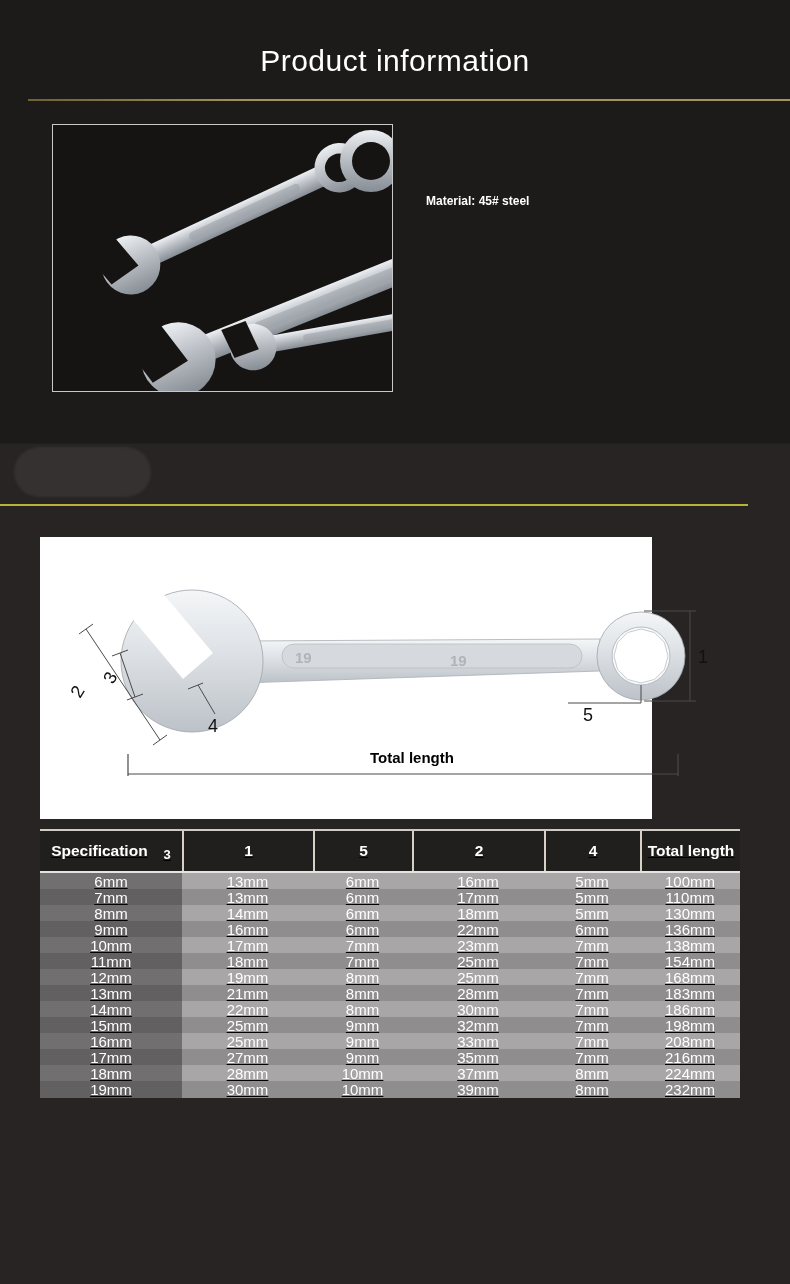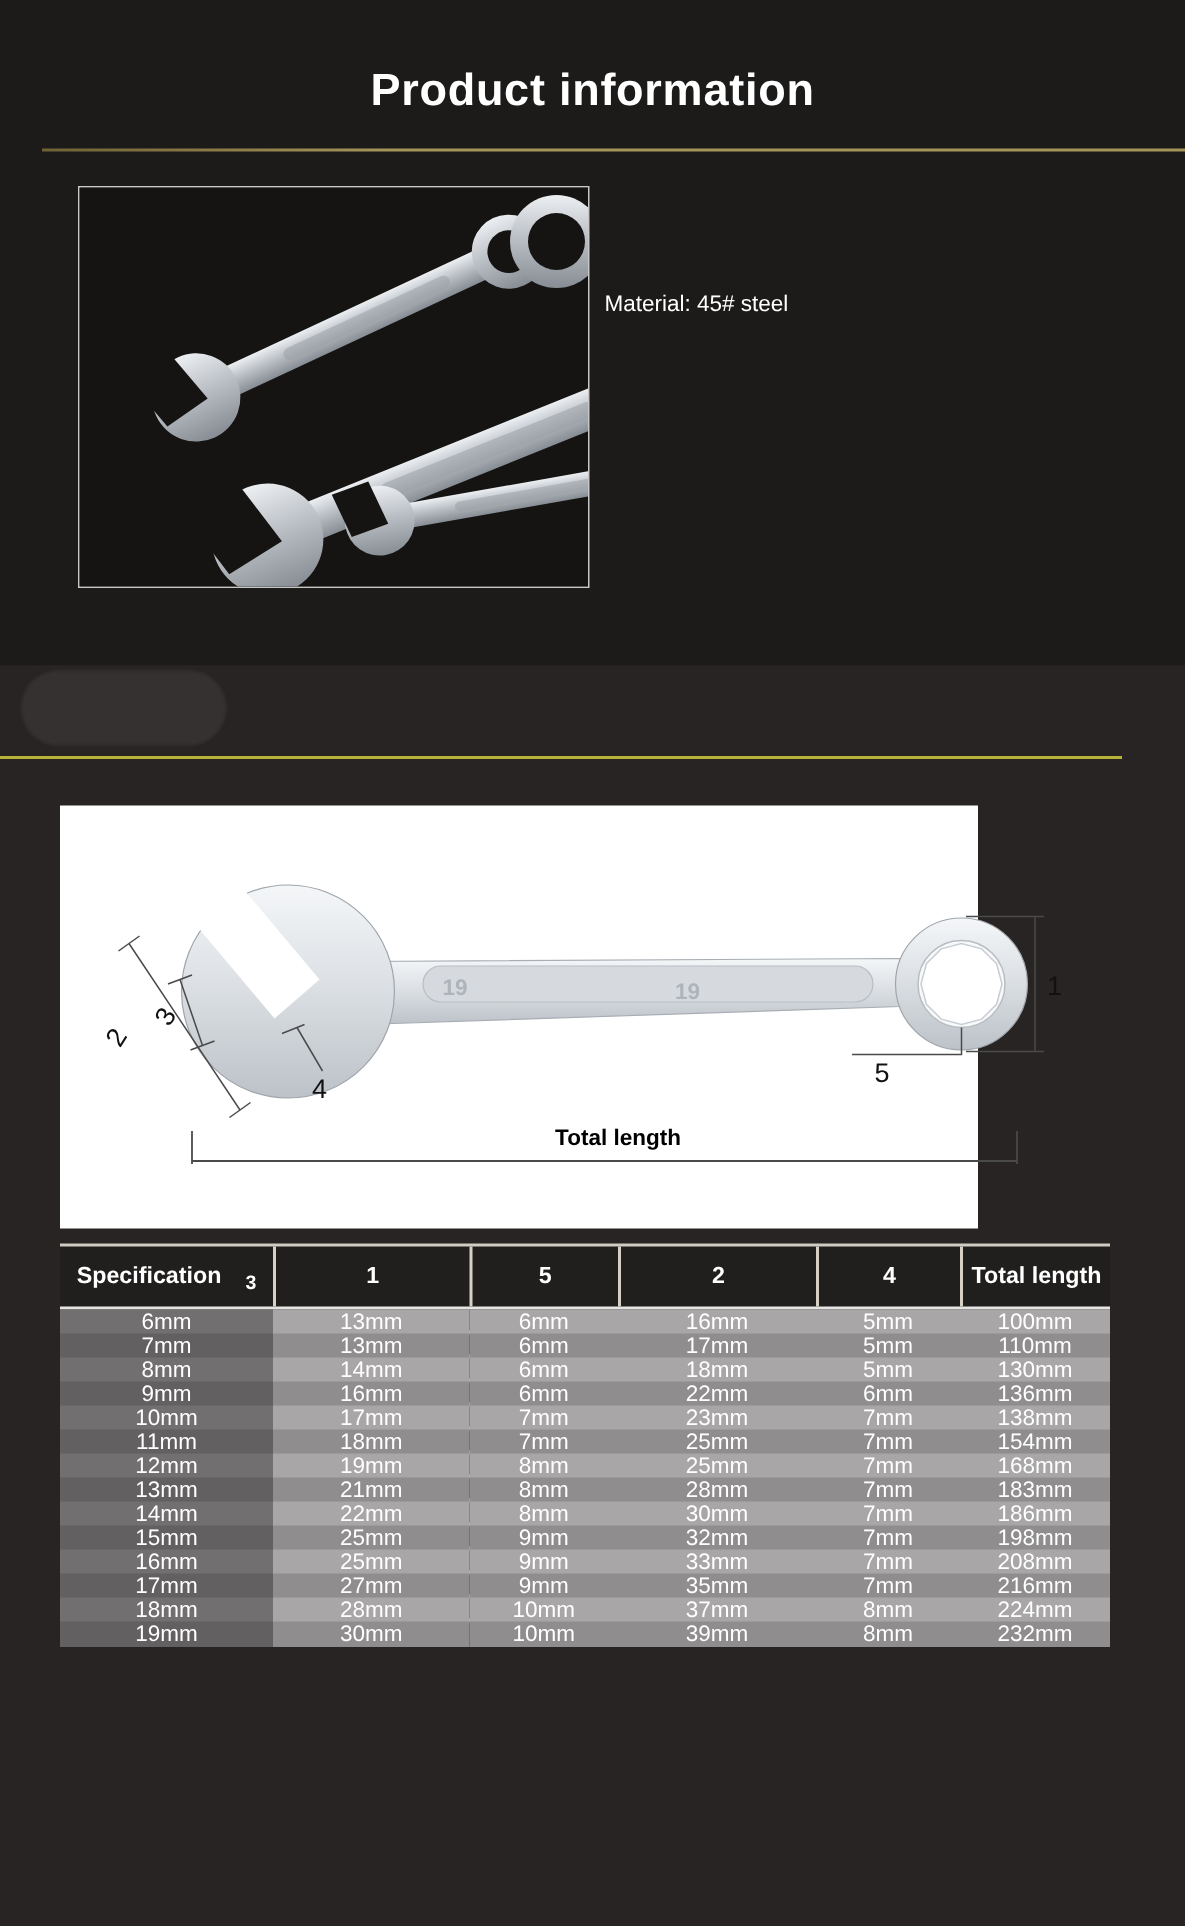--- a/index.html
+++ b/index.html
@@ -3,44 +3,44 @@
 <meta charset="utf-8">
 <style>
   html,body{margin:0;padding:0;background:#111;}
   .page{
     position:relative;width:790px;height:1284px;overflow:hidden;
     font-family:"Liberation Sans",sans-serif;
     background:linear-gradient(180deg,#1d1b1a 0,#1d1b1a 443px,#272423 444px,#272423 100%);
   }
   .page-title{
     position:absolute;left:0;top:44px;width:790px;text-align:center;
-    color:#fff;font-size:30px;font-weight:bold;letter-spacing:.5px;
+    color:#fff;font-size:30px;font-weight:normal;letter-spacing:.5px;
   }
   .gold-line-top{
     position:absolute;left:28px;top:99px;width:762px;height:2px;
     background:linear-gradient(90deg,#6f6134,#a5945a 30%,#a5945a);
   }
   .soft-blob{
     position:absolute;left:14px;top:447px;width:137px;height:50px;
     background:#343130;border-radius:26px;filter:blur(1px);
   }
   .gold-line-mid{
     position:absolute;left:0;top:504px;width:748px;height:2px;background:#b8b336;
   }
   .photo-frame{
     position:absolute;left:52px;top:124px;width:339px;height:266px;
     border:1px solid #c8c8c8;background:#151413;box-sizing:content-box;
   }
   .product-line-1{position:absolute;left:429px;top:143px;color:#fff;font-size:19px;font-weight:bold;}
-  .product-line-2{position:absolute;left:403px;top:194px;color:#fff;font-size:15px;font-weight:normal;}
+  .product-line-2{position:absolute;left:426px;top:194px;color:#fff;font-size:12px;font-weight:bold;}
   .diagram-panel{
     position:absolute;left:40px;top:537px;width:612px;height:282px;background:#fff;
   }
   
-  .spec-table{position:absolute;left:40px;top:829px;width:700px;}
+  .spec-table{position:absolute;left:40px;top:829px;width:700px;text-decoration:underline;}
   .thead,.trow{display:grid;grid-template-columns:142px 131px 99px 132px 96px 100px;}
   .thead{
     height:42px;background:#211f1e;border-top:2px solid #cfccc4;box-sizing:border-box;
   }
   .hcell{
     color:#fff;font-size:15.5px;font-weight:bold;display:flex;align-items:center;justify-content:center;
   }
   .hcell + .hcell{border-left:2px solid #d6d1c4;}
   .hcell.first .sub{font-size:13px;margin-left:16px;transform:translateY(3px);display:inline-block;}
   .trow{height:16px;border-top:2px solid #e6e4e3;box-sizing:border-box;}

